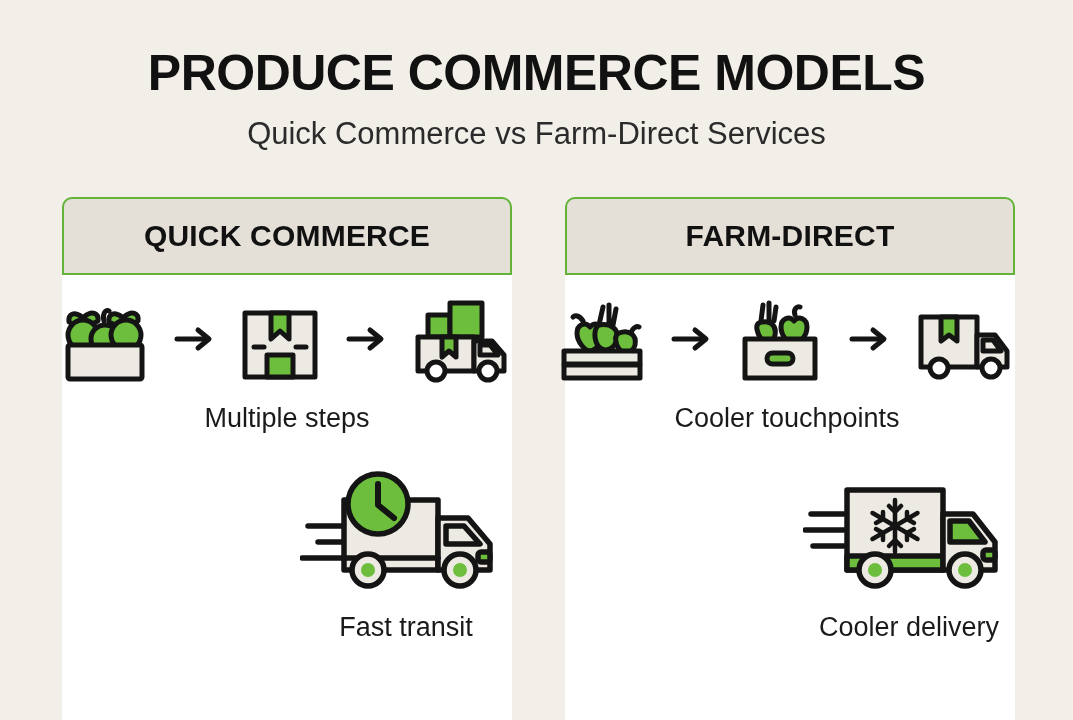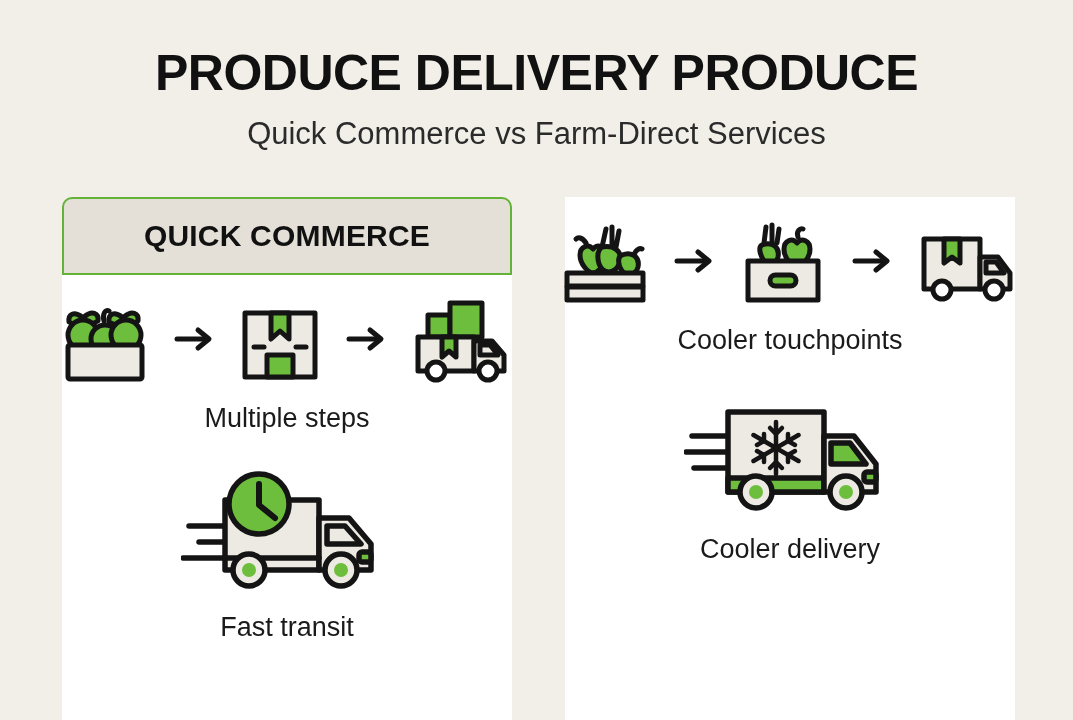--- a/index.html
+++ b/index.html
@@ -84,21 +84,21 @@
     letter-spacing: 0.2px;
     color: #111111;
     white-space: nowrap;
   }
 
   .col-body {
     flex: 1;
     background: #ffffff;
     display: flex;
     flex-direction: column;
-    align-items: center;
+    align-items: flex-end;
   }
 
   .row-block {
     display: flex;
     flex-direction: column;
     align-items: center;
   }
   .row-block.first { padding-top: 18px; }
   .row-block.second { padding-top: 30px; }
 
@@ -121,21 +121,21 @@
   }
 
   svg { display: block; }
 </style>
 </head>
 <body>
 
 <div class="page">
 
   <div class="title-block">
-    <div class="main-title">PRODUCE DELIVERY PRODUCE</div>
+    <div class="main-title">PRODUCE COMMERCE MODELS</div>
     <div class="sub-title">Quick Commerce vs Farm-Direct Services</div>
   </div>
 
   <div class="columns">
 
     <div class="column">
 
       <div class="col-header">
         <span class="col-header-text">QUICK COMMERCE</span>
       </div>
@@ -256,20 +256,23 @@
             </span>
           </div>
           <div class="caption">Fast transit</div>
         </div>
 
       </div>
     </div>
 
     <div class="column">
 
+      <div class="col-header">
+        <span class="col-header-text">FARM-DIRECT</span>
+      </div>
 
       <div class="col-body">
 
         <div class="row-block first">
           <div class="icon-row">
 
             <span>
               <svg width="86" height="88" viewBox="0 0 86 88">
                 <g stroke="#141414" stroke-width="5" stroke-linejoin="round" stroke-linecap="round" fill="none">
 

